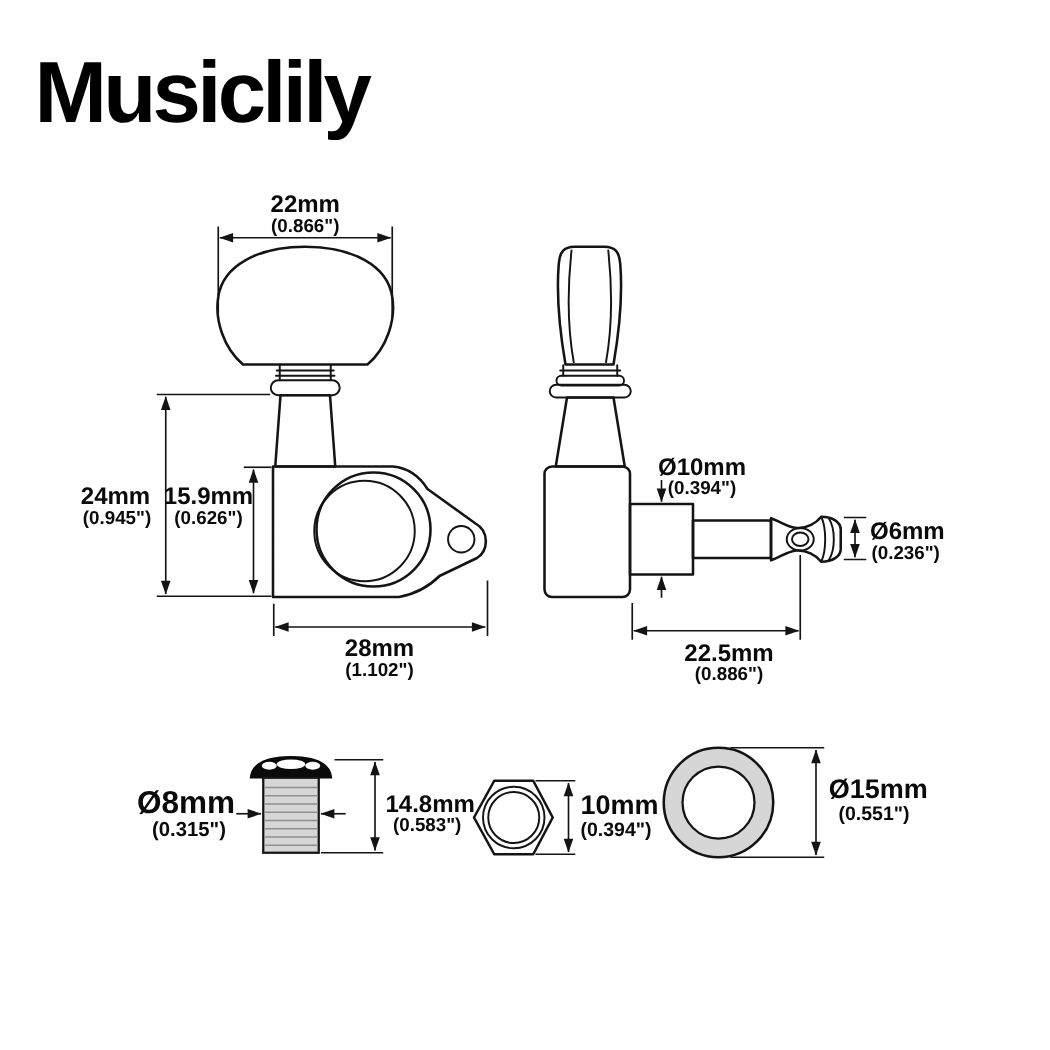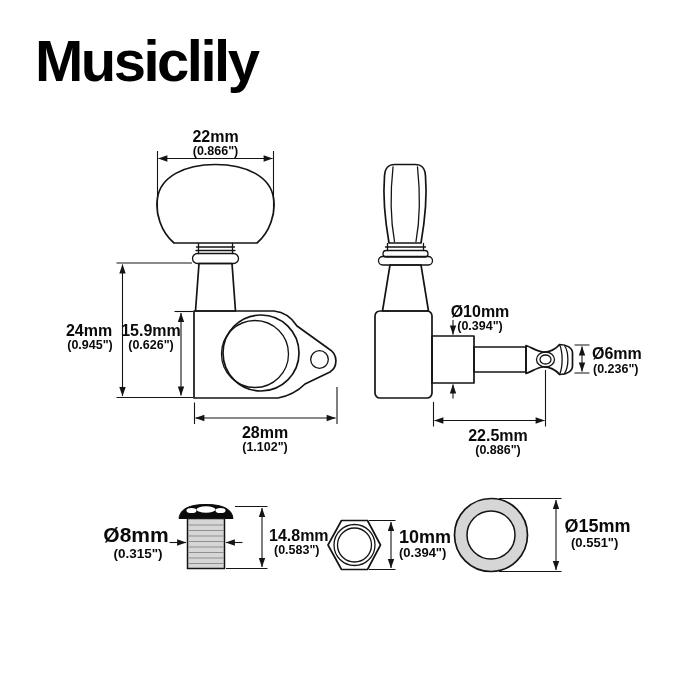--- a/index.html
+++ b/index.html
@@ -1,16 +1,16 @@
 <!DOCTYPE html>
 <html><head>
 <meta charset="utf-8">
 <style>
   html,body{margin:0;padding:0;background:#ffffff;width:700px;height:700px;overflow:hidden;}
-  .canvas{position:relative;width:560px;height:700px;background:#fff;margin-left:12px;}
+  .canvas{position:relative;width:560px;height:700px;background:#fff;}
   svg{display:block;}
   .logo{font-family:"Liberation Sans",sans-serif;font-weight:700;font-size:58px;letter-spacing:-2.5px;fill:#000;}
   .outline{fill:none;stroke:#141414;stroke-width:1.7;stroke-linejoin:round;stroke-linecap:round;}
   .outline-thin{fill:none;stroke:#141414;stroke-width:1.3;stroke-linejoin:round;stroke-linecap:round;}
   .fill-white{fill:#ffffff;}
   .fill-gray{fill:#d6d6d6;}
   .fill-black{fill:#0a0a0a;stroke:#0a0a0a;stroke-width:1;}
   .dimline{fill:none;stroke:#141414;stroke-width:1.1;}
   .threads{fill:none;stroke:#8f8f8f;stroke-width:1;}
   .t-main{font-family:"Liberation Sans",sans-serif;font-weight:700;font-size:16px;fill:#0a0a0a;}

